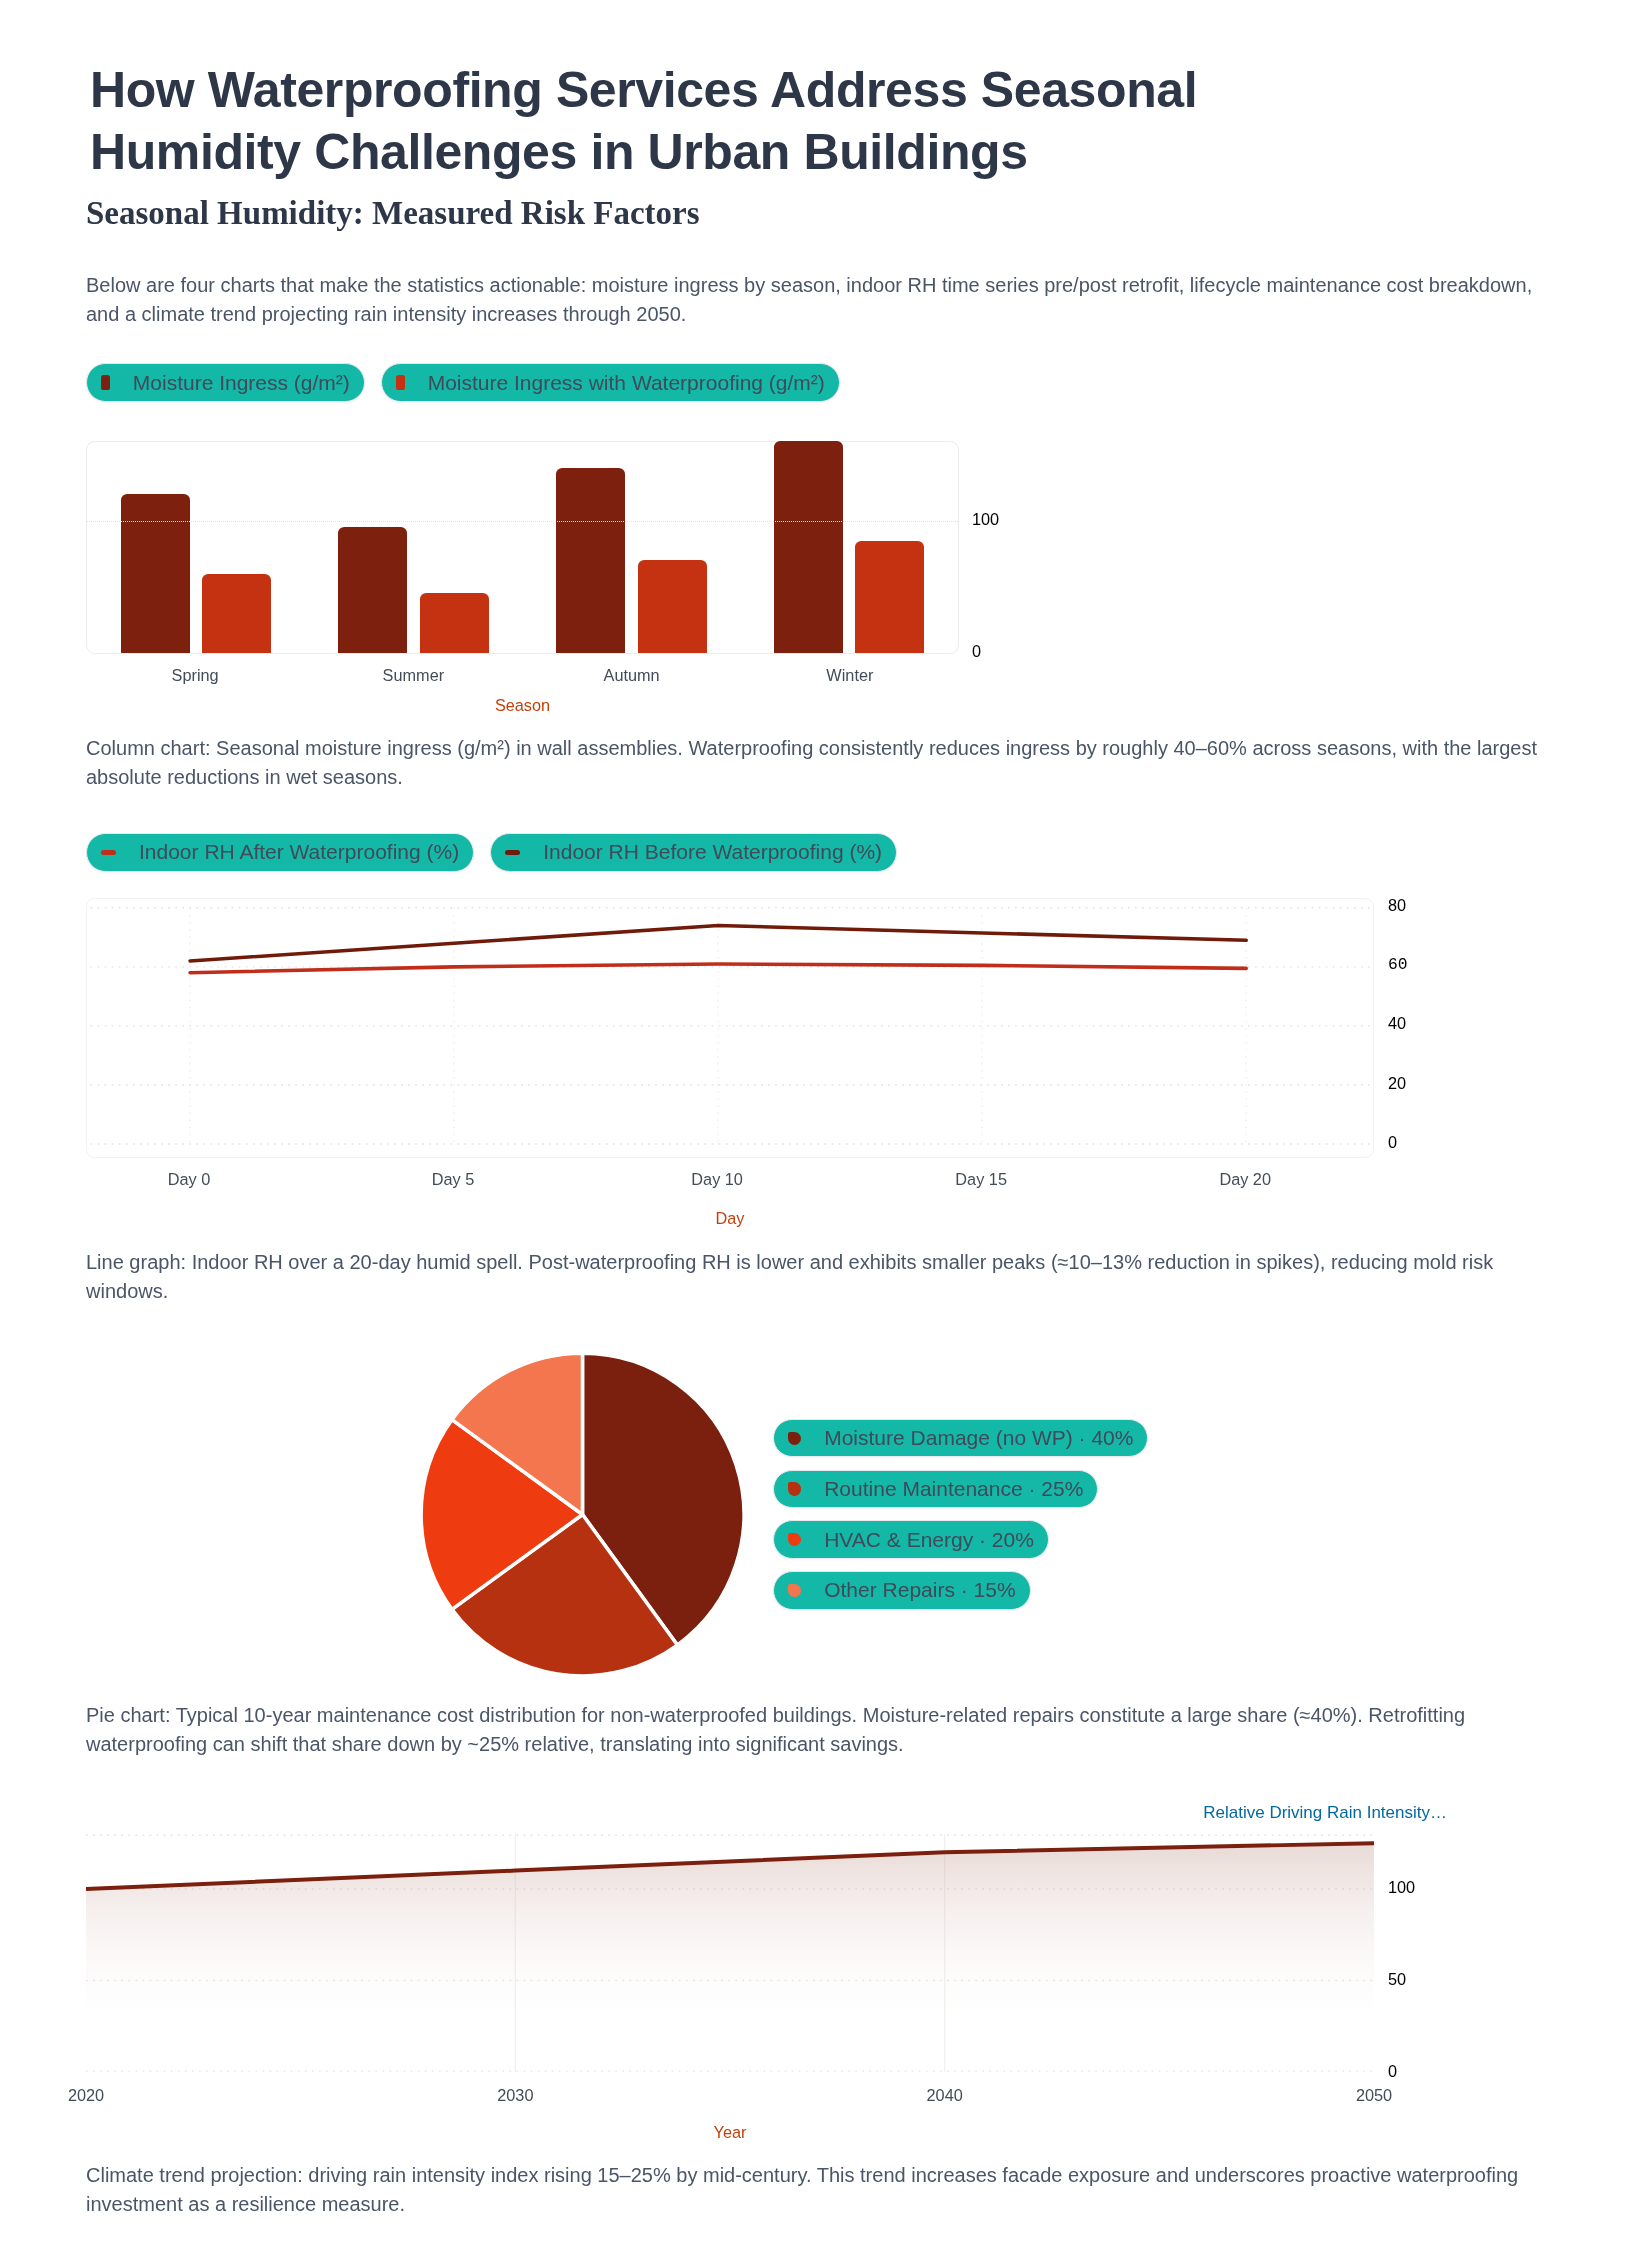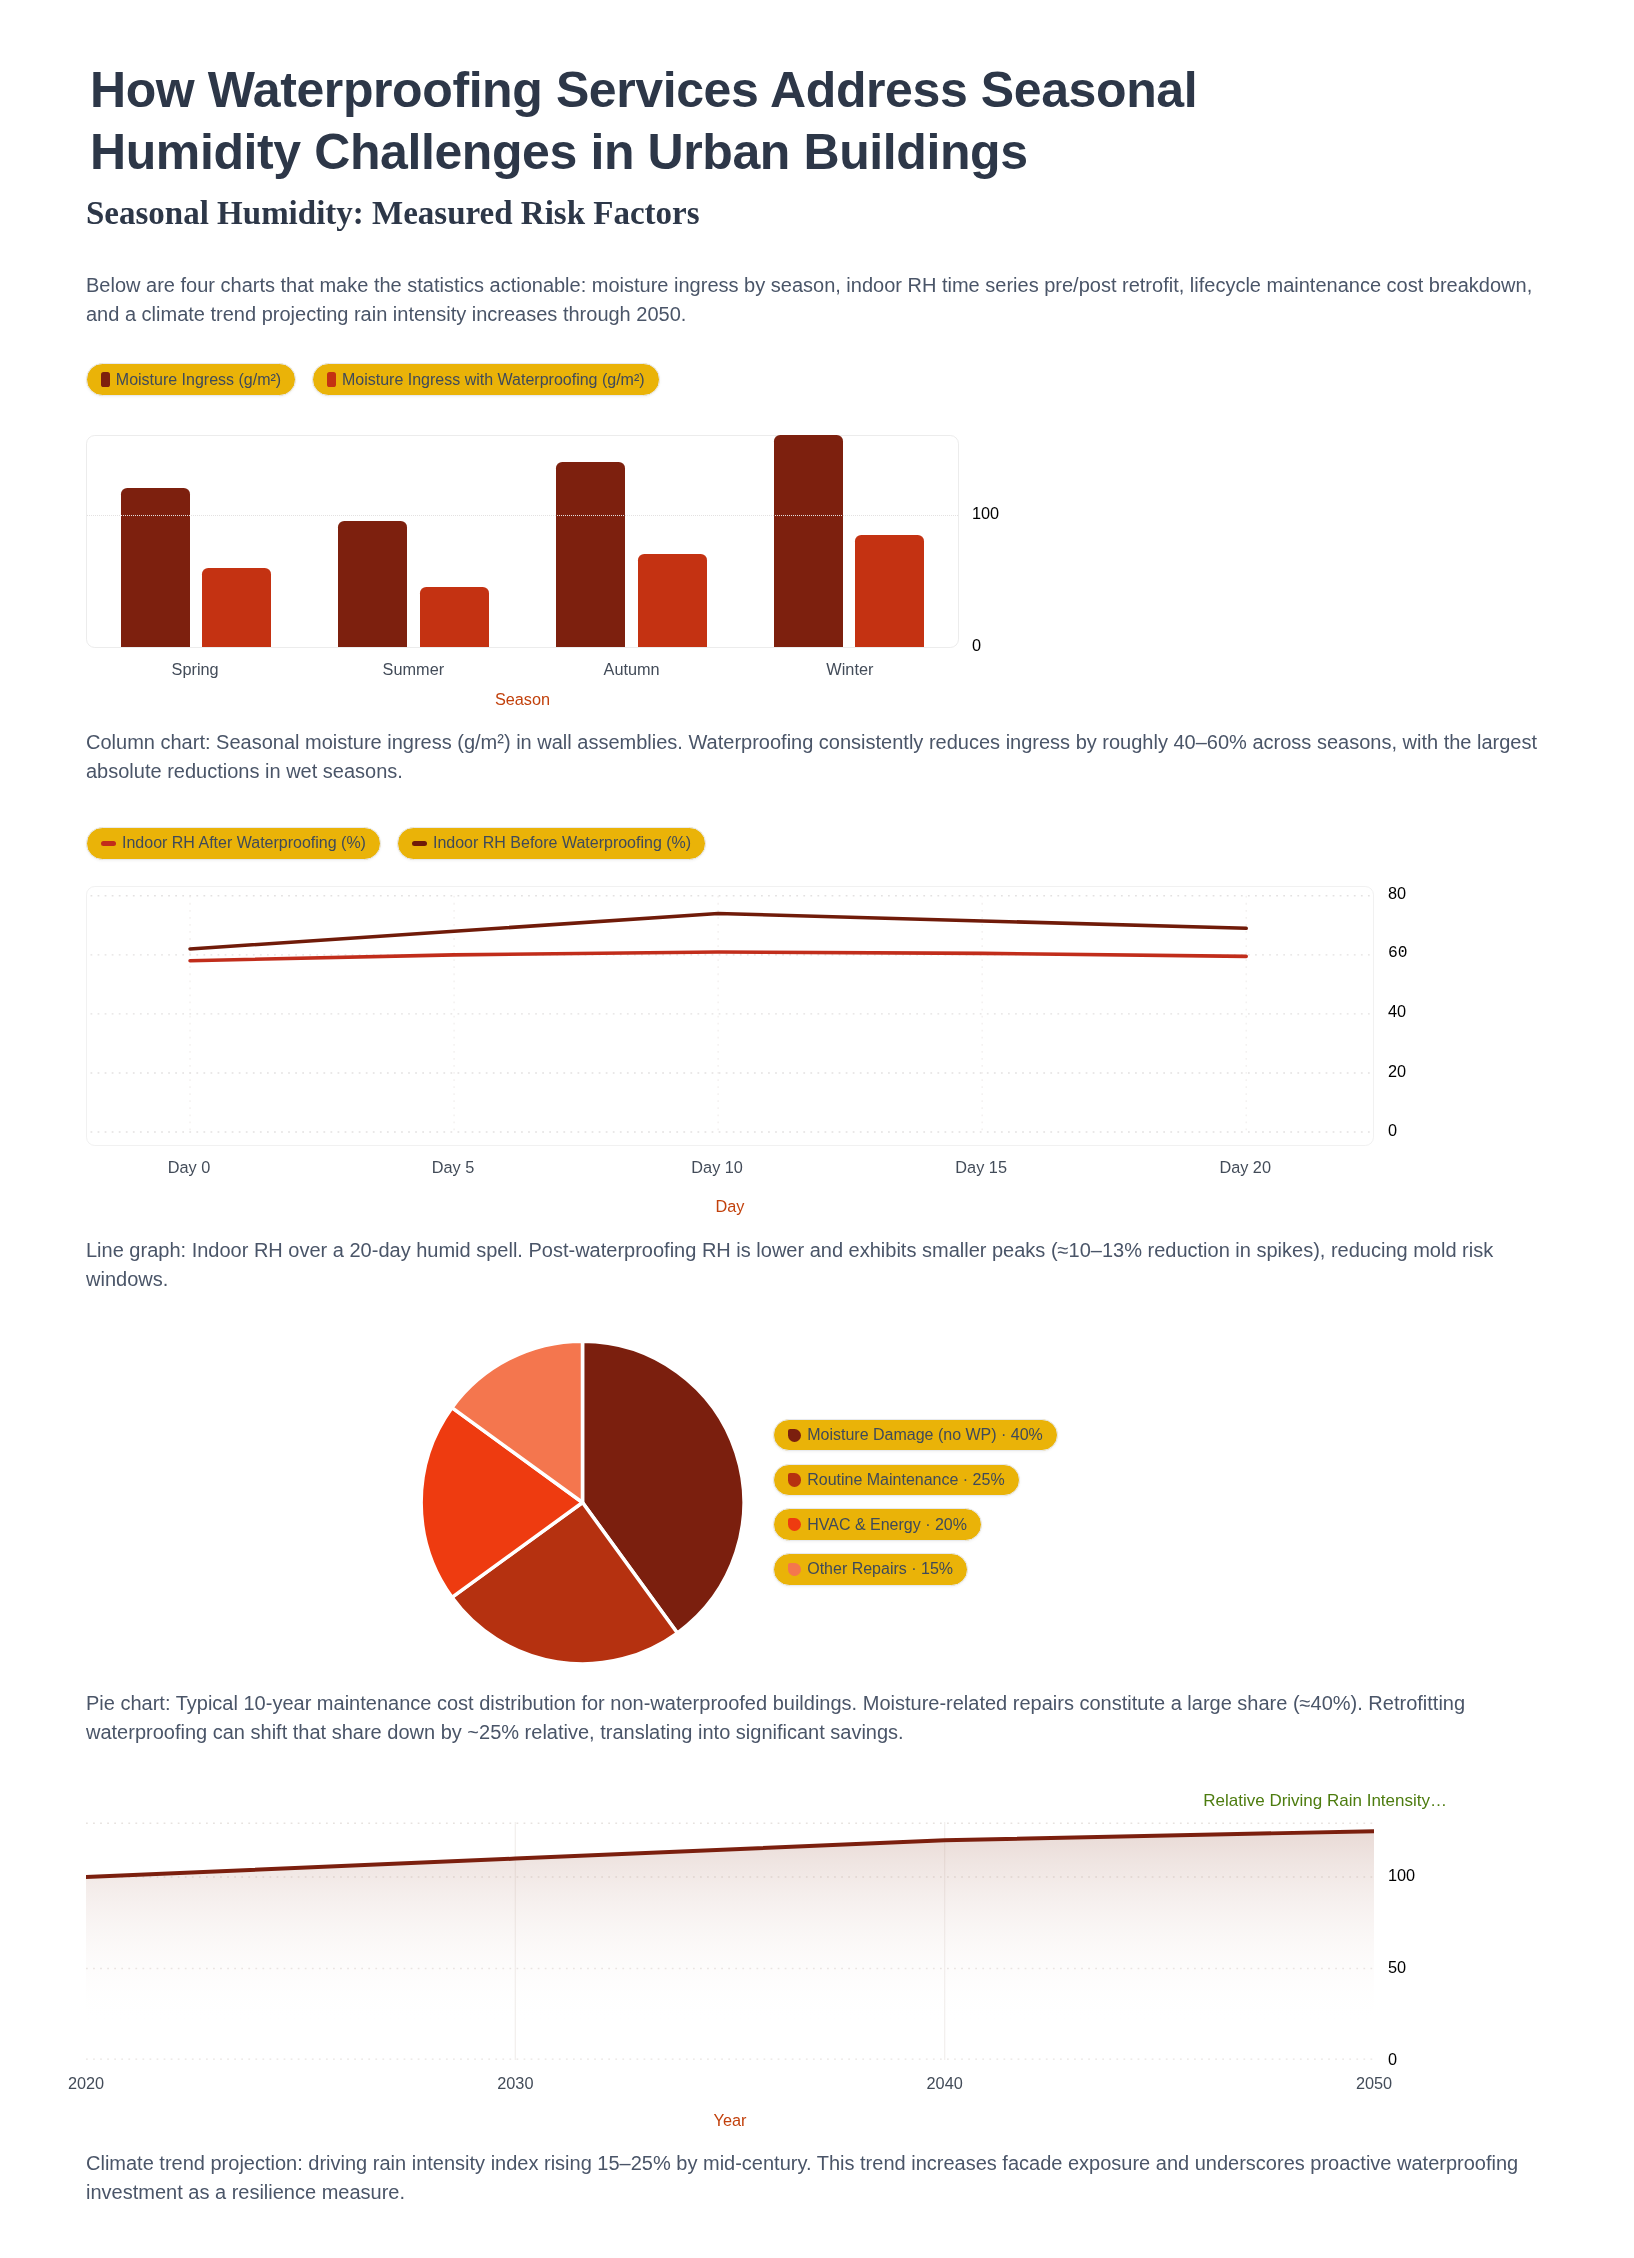--- a/index.html
+++ b/index.html
@@ -5,22 +5,22 @@
   html,body{margin:0;padding:0;background:#ffffff;}
   body{width:1635px;min-height:2258px;font-family:"Liberation Sans",sans-serif;color:#4a5568;}
   .page{padding:56px 58px 26.5px 86px;}
 
   h1{font-family:Liberation Sans, sans-serif;font-weight:700;color:#2d3748;font-size:50px;line-height:1.23;margin:4px;max-width:1182px;letter-spacing:-0.4px;}
   h2{font-family:"Liberation Serif",serif;font-weight:700;color:#2d3748;font-size:33px;margin:12.4px 0 0 0;}
   .intro{font-size:20px;line-height:29px;margin:39px 0 0 0;max-width:1473px;}
   .caption{font-size:20px;line-height:29px;margin:19.4px 0 0 0;max-width:1482px;}
 
   .legend-row{display:flex;gap:16px;margin-top:34px;align-items:center;}
-  .chip{display:inline-flex;align-items:center;gap:6px;background:#eab308;border:0.9px solid #e8eaee;border-radius:881px;
-        padding:6.2px 14px;font-size:16px;color:#3f4a5a;box-shadow:0 0.9px 2.6px rgba(0,0,0,0.05);}
+  .chip{display:inline-flex;align-items:center;gap:23px;background:#14b8a6;border:0.9px solid #e8eaee;border-radius:881px;
+        padding:6.2px 14px;font-size:21px;color:#3f4a5a;box-shadow:0 0.9px 2.6px rgba(0,0,0,0.05);}
   .swatch-bar{width:8.8px;height:15px;border-radius:2.6px;flex:0 0 auto;}
   .swatch-line{width:15px;height:4.4px;border-radius:2.6px;flex:0 0 auto;}
   .swatch-pie{width:13.2px;height:13.2px;border-radius:2.6px 8px 8px 8px;flex:0 0 auto;}
 
   
   .barchart-wrap{position:relative;margin-top:39px;width:970px;}
   .bar-plot{position:relative;width:873px;height:213px;border:0.9px solid #ececec;border-radius:8.8px;box-sizing:border-box;}
   .bar-groups{position:absolute;left:0;right:0;top:0;bottom:0;display:flex;}
   .bar-group{flex:1;display:flex;justify-content:center;align-items:flex-end;gap:12.4px;}
   .bar{width:69px;border-radius:6.2px 6.2px 0 0;}
@@ -36,21 +36,21 @@
   .line-plot{position:relative;width:1288px;height:260px;border:0.9px solid #f1f1f1;border-radius:8.8px;box-sizing:border-box;}
   .line-plot svg{position:absolute;left:0;top:0;}
   .xlabels{position:relative;height:23px;margin-top:12.4px;}
   .xlabels span{position:absolute;transform:translateX(-50%);font-size:16.3px;color:#434c59;white-space:nowrap;}
 
   
   .pie-section{display:flex;align-items:center;gap:23px;margin-top:41px;padding-left:329px;}
   .pie-legend{display:flex;flex-direction:column;gap:12.4px;align-items:flex-start;}
 
   
-  .area-title{width:1361px;text-align:right;font-size:17px;color:#4d7c0f;margin-top:44px;}
+  .area-title{width:1361px;text-align:right;font-size:17px;color:#0369a1;margin-top:44px;}
   .area-wrap{position:relative;margin-top:10.6px;width:1376px;}
   .area-plot{position:relative;width:1288px;height:238px;}
   .area-plot svg{position:absolute;left:0;top:0;}
 </style>
 </head>
 <body>
 
 <div class="page">
 
   <h1>How Waterproofing Services Address Seasonal Humidity Challenges in Urban Buildings</h1>

